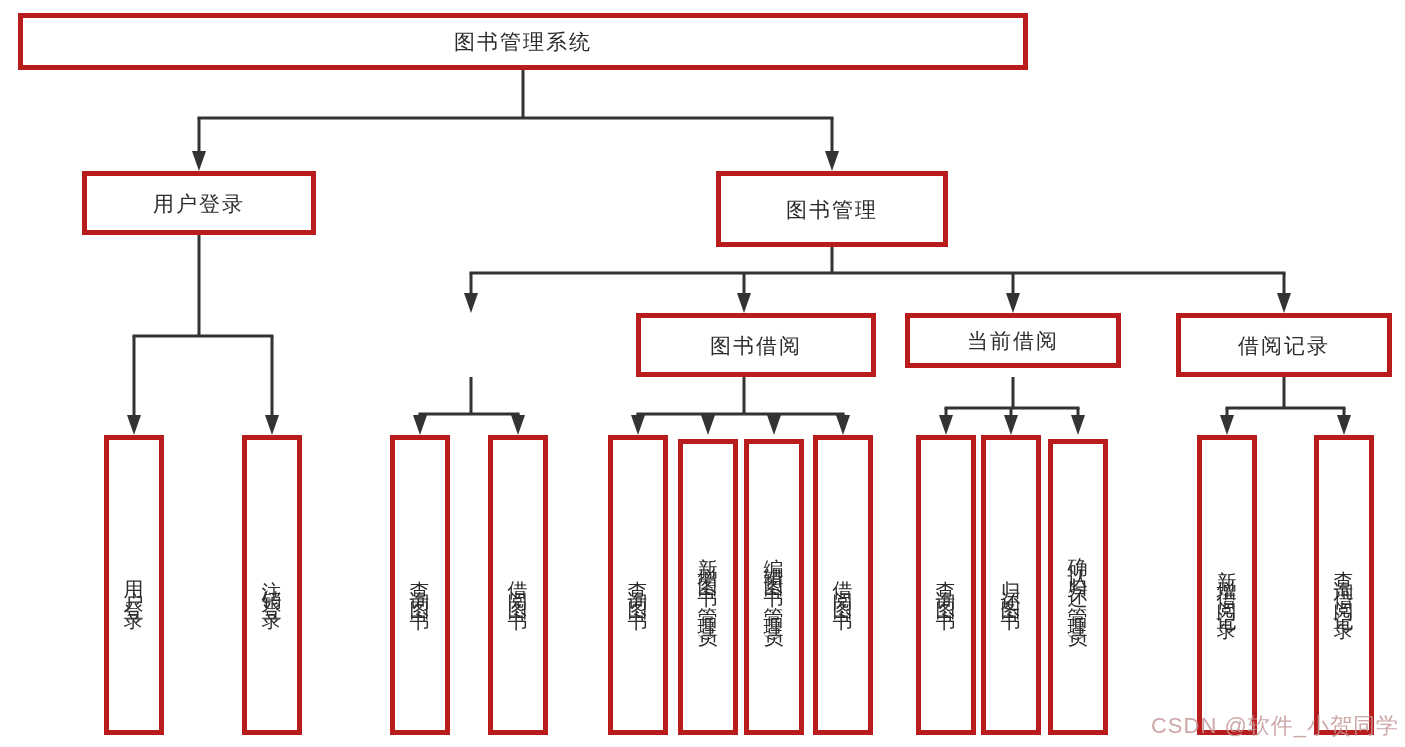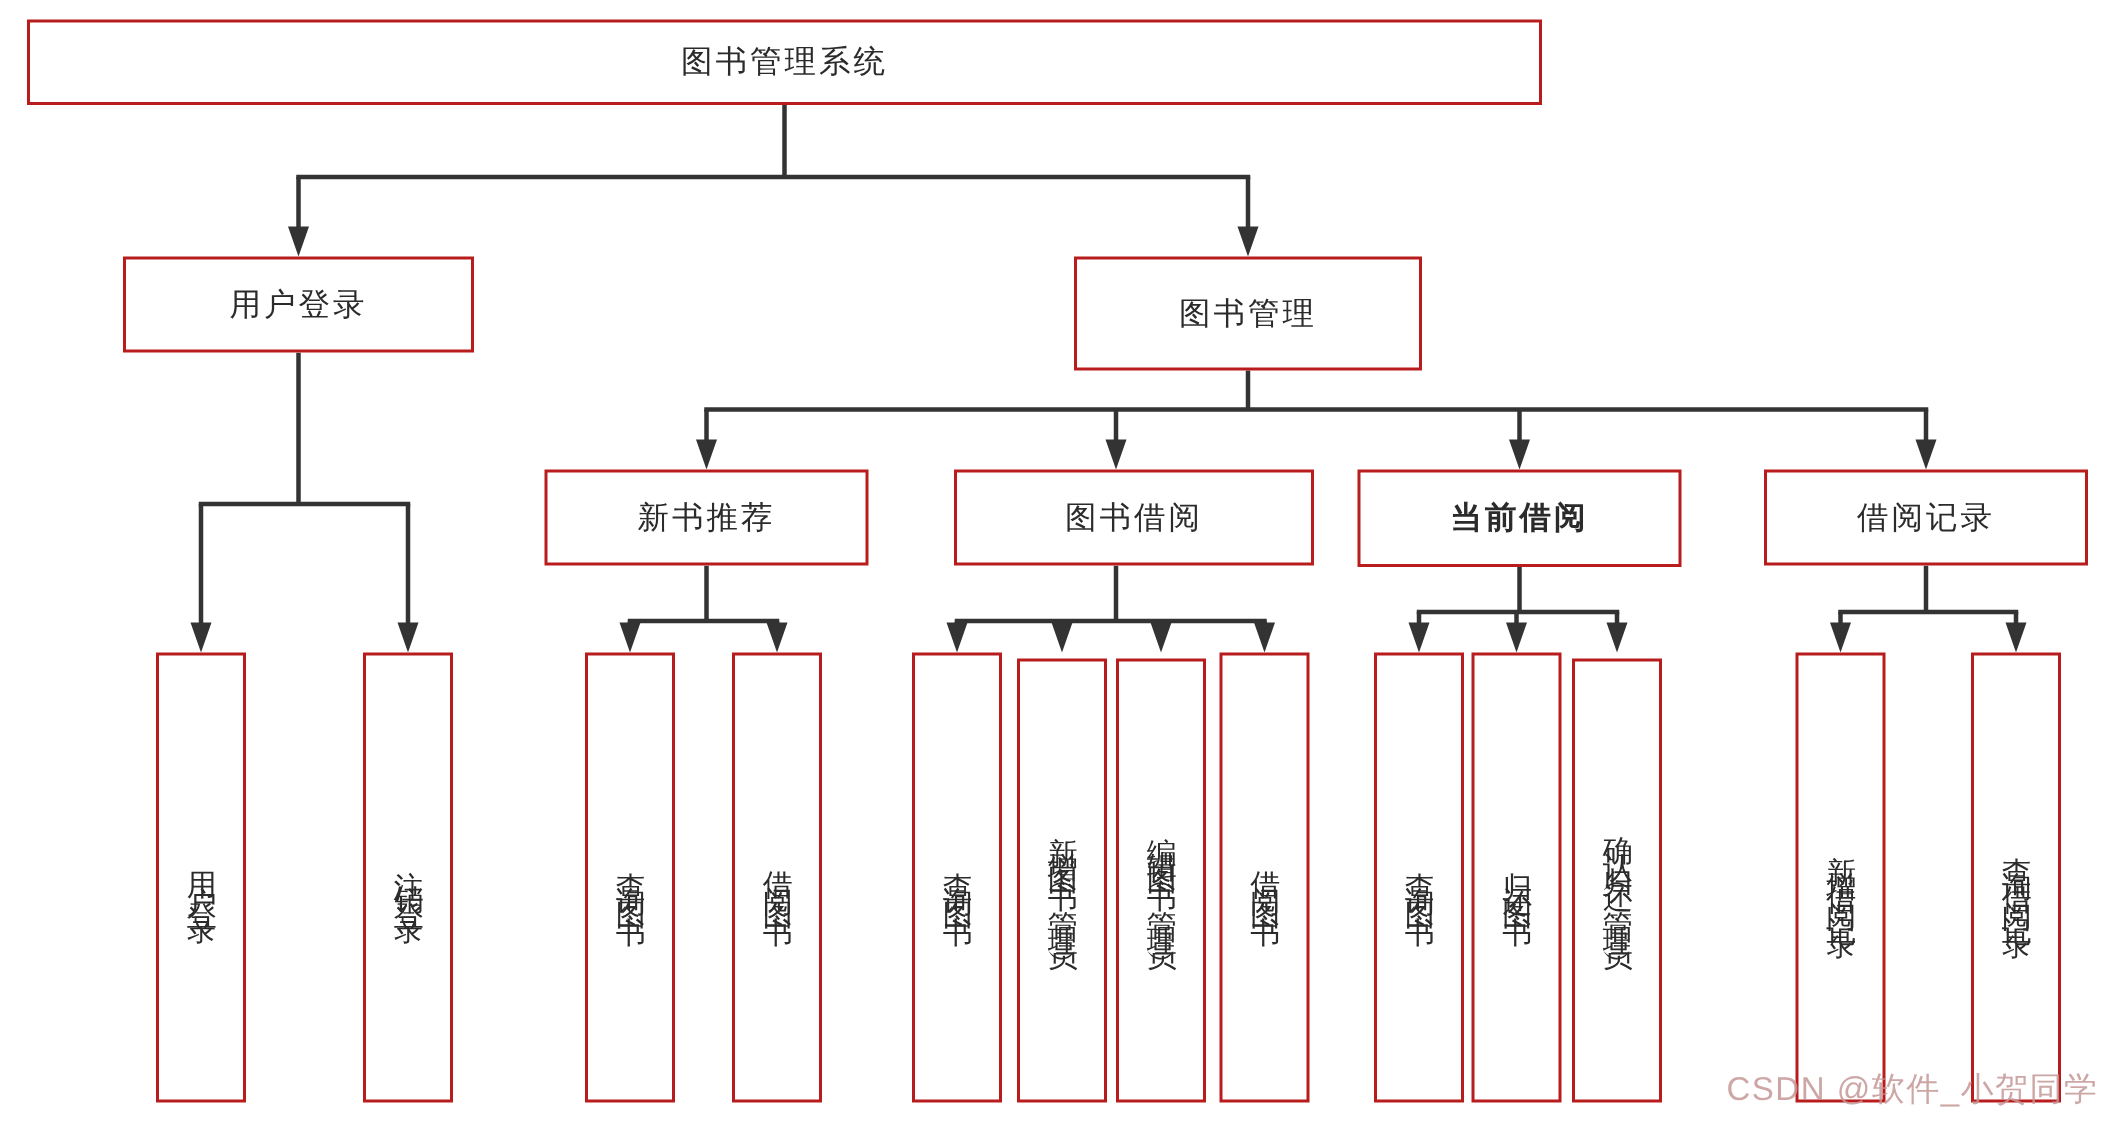--- a/index.html
+++ b/index.html
@@ -18,21 +18,21 @@
   #wires {
     position: absolute;
     left: 0; top: 0;
     width: 1405px;
     height: 747px;
     z-index: 1;
   }
   .box {
     position: absolute;
     box-sizing: border-box;
-    border: 2px solid #b91c1c;
+    border: 5px solid #b91c1c;
     background: #ffffff;
     color: #2b2b2b;
     display: flex;
     align-items: center;
     justify-content: center;
     z-index: 2;
     font-size: 21px;
     letter-spacing: 2px;
     line-height: 1;
     white-space: nowrap;
@@ -113,23 +113,22 @@
       <polygon points="1220,415 1234,415 1227,435" fill="#333333"></polygon>
       <line x1="1344" y1="408" x2="1344" y2="419" stroke="#333333" stroke-width="3"></line>
       <polygon points="1337,415 1351,415 1344,435" fill="#333333"></polygon>
     </svg>
 
   <div class="box" style="left:18px; top:13px; width:1010px; height:57px;">图书管理系统</div>
 
   <div class="box" style="left:82px; top:171px; width:234px; height:64px;">用户登录</div>
   <div class="box" style="left:716px; top:171px; width:232px; height:76px;">图书管理</div>
 
-  <div class="box" style="left:363px; top:313px; width:216px; height:64px;">新书推荐</div>
   <div class="box" style="left:636px; top:313px; width:240px; height:64px;">图书借阅</div>
-  <div class="box" style="left:905px; top:313px; width:216px; height:65px;font-weight:bold;">当前借阅</div>
+  <div class="box" style="left:905px; top:313px; width:216px; height:55px;">当前借阅</div>
   <div class="box" style="left:1176px; top:313px; width:216px; height:64px;">借阅记录</div>
 
   <div class="box leaf" style="left:104px; top:435px; width:60px; height:300px;">用户登录</div>
   <div class="box leaf" style="left:242px; top:435px; width:60px; height:300px;">注销登录</div>
 
   <div class="box leaf" style="left:390px; top:435px; width:60px; height:300px;">查询图书</div>
   <div class="box leaf" style="left:488px; top:435px; width:60px; height:300px;">借阅图书</div>
 
   <div class="box leaf" style="left:608px; top:435px; width:60px; height:300px;">查询图书</div>
   <div class="box leaf" style="left:678px; top:439px; width:60px; height:296px;">新增图书（管理员）</div>

